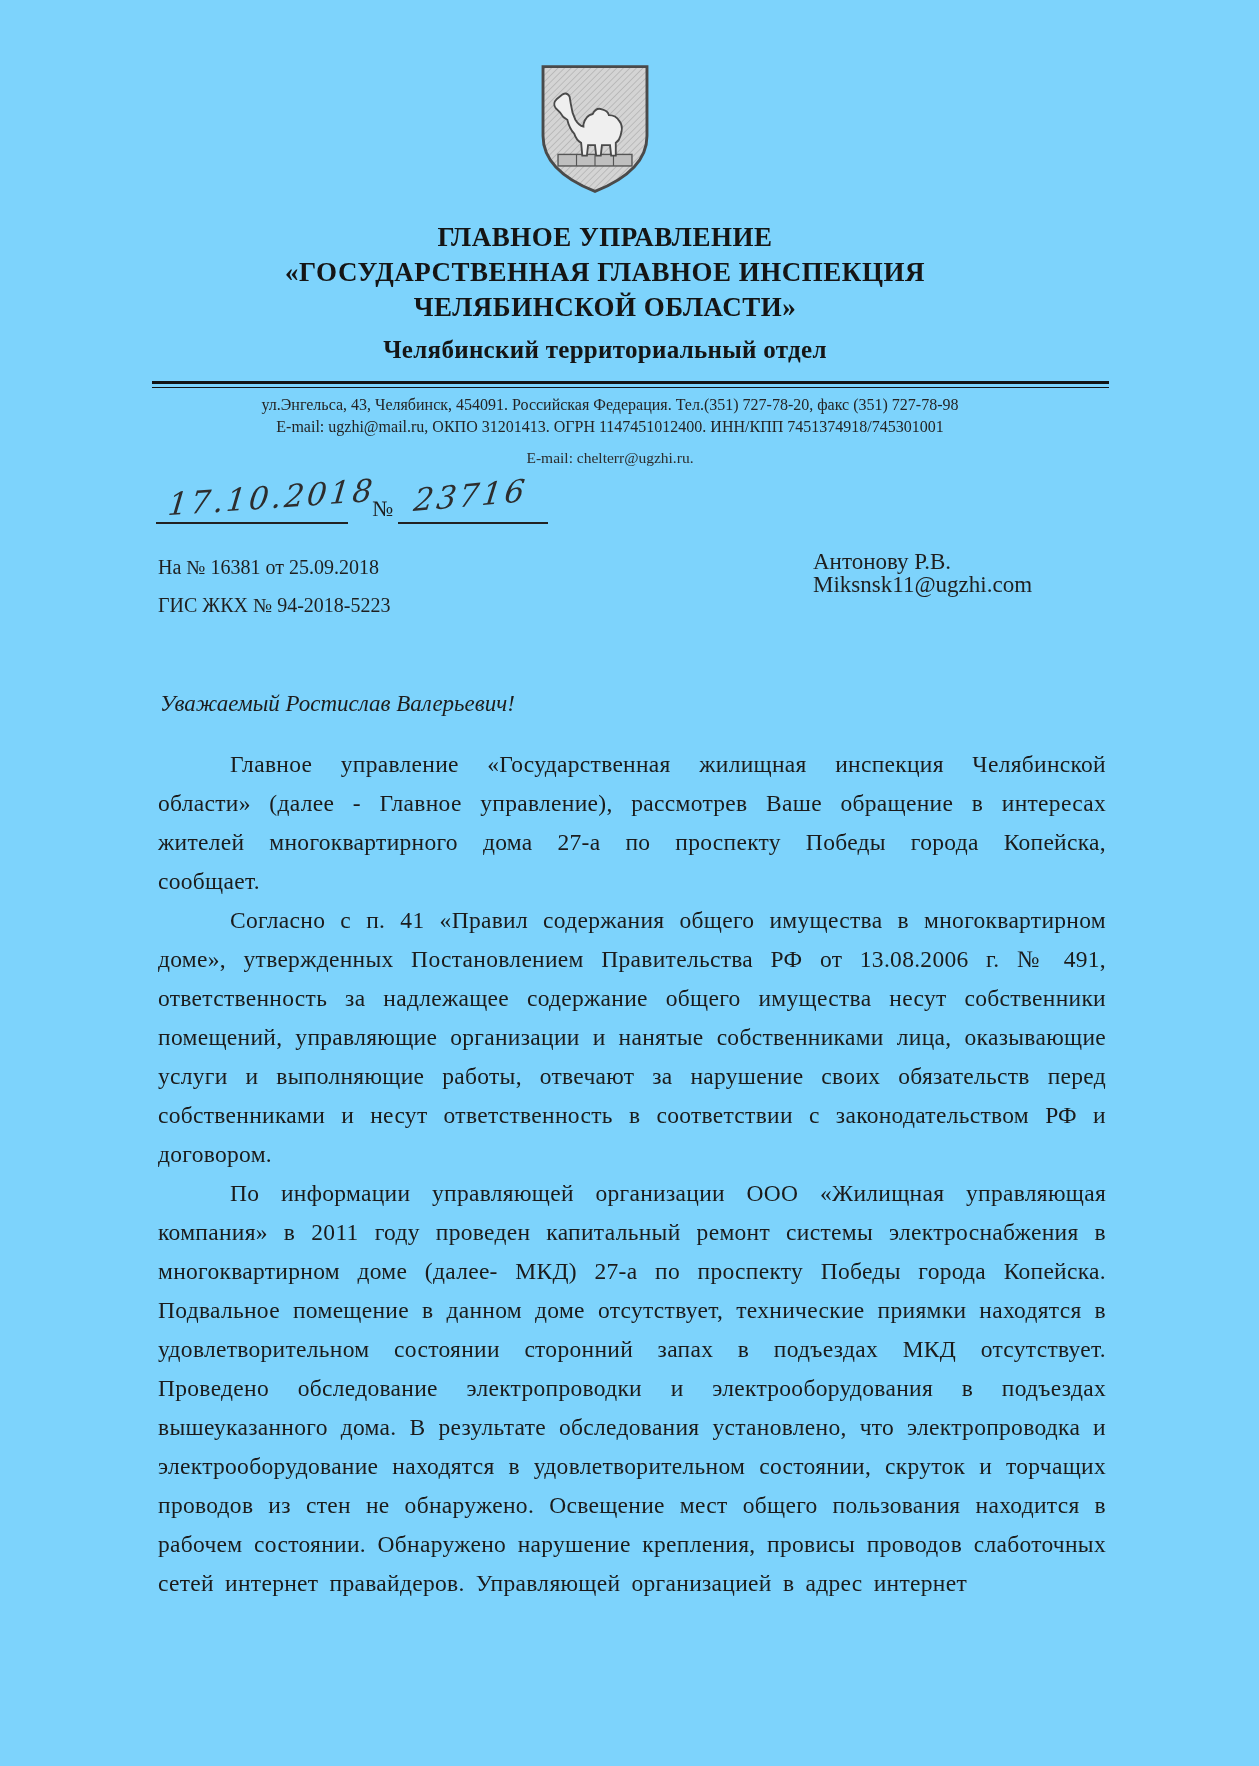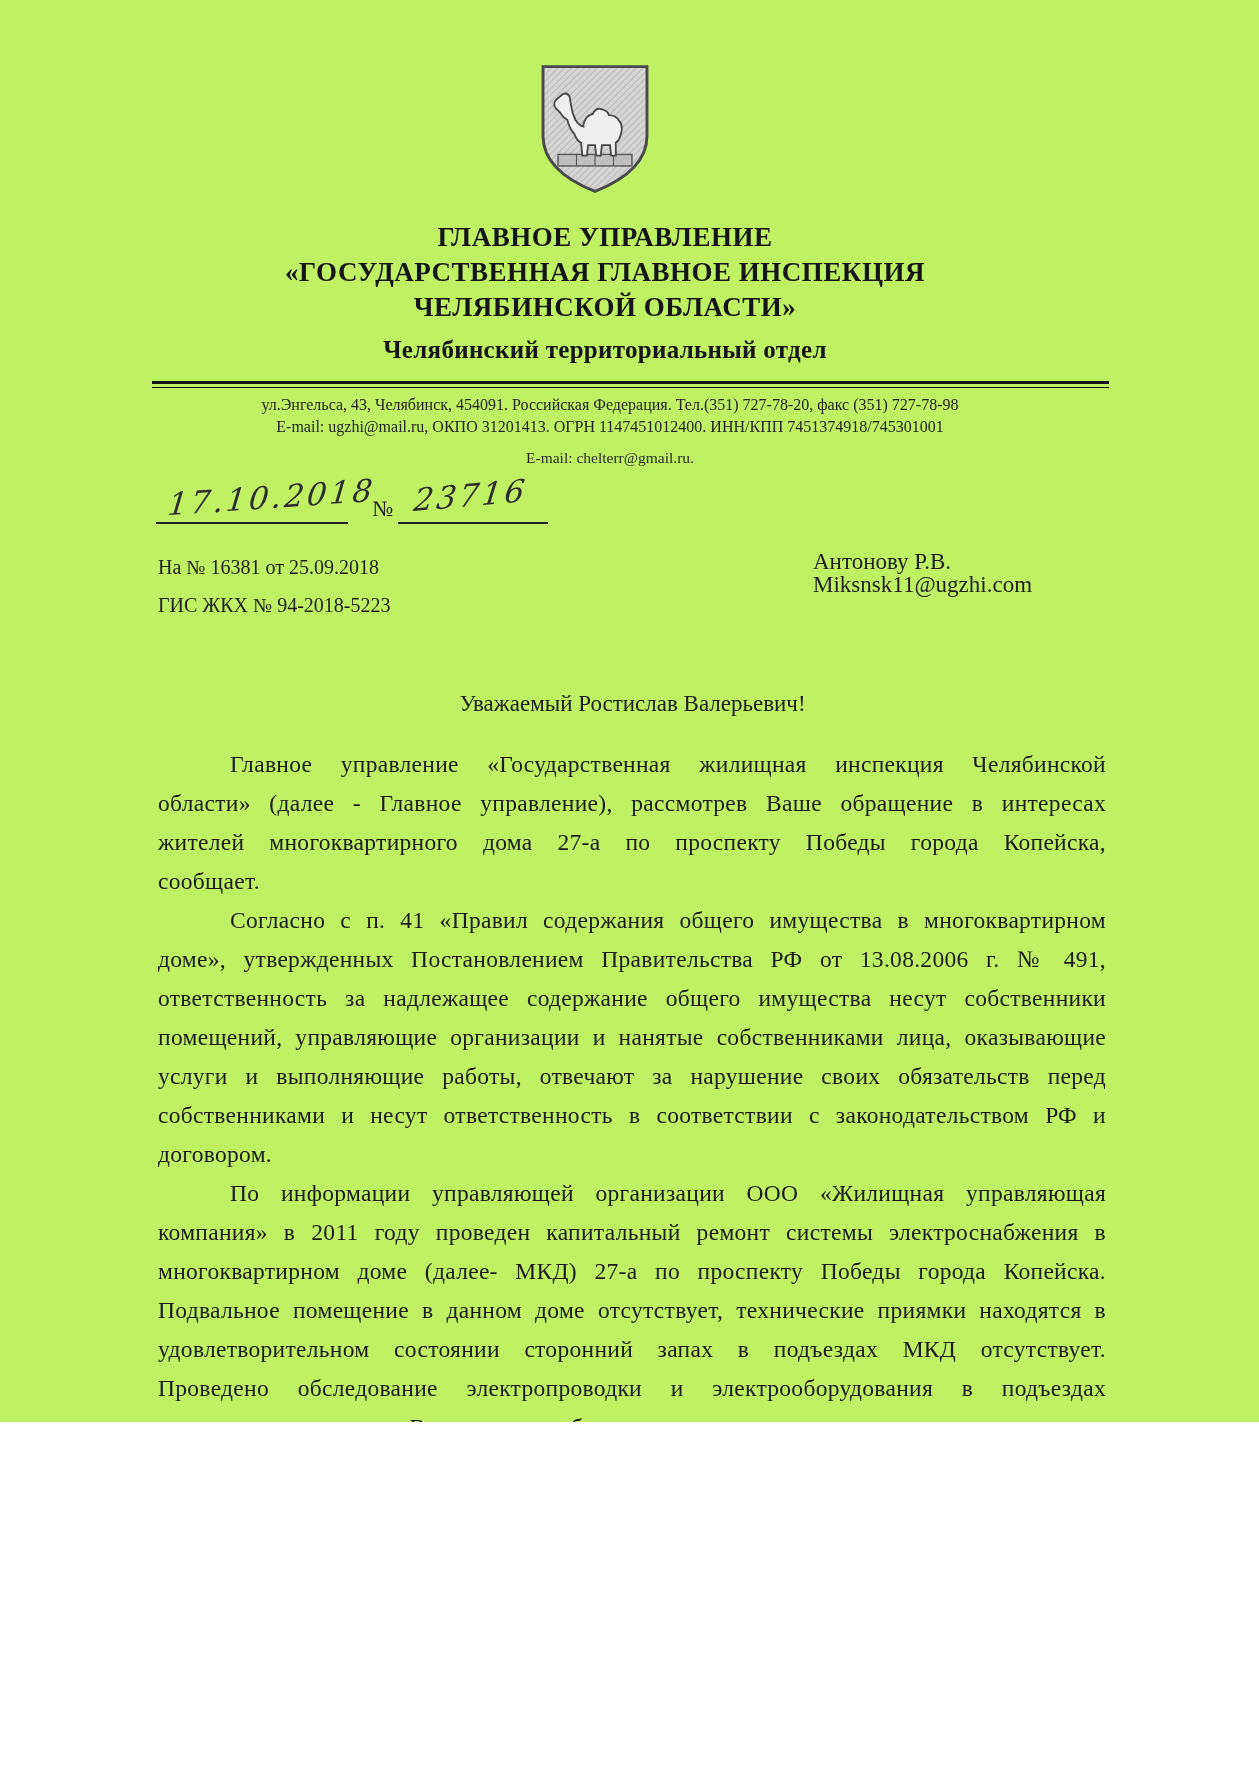--- a/index.html
+++ b/index.html
@@ -1,21 +1,21 @@
 <!DOCTYPE html>
 <html><head>
 <meta charset="utf-8">
 <style>
   * { margin:0; padding:0; box-sizing:border-box; }
   html,body { background:#ffffff; }
   .page {
     position:relative;
-    width:1259px; height:1422px;
+    width:1259px; height:1766px;
     margin:0 auto;
-    background:#bef264;
+    background:#7dd3fc;
     color:#1f1f1f;
     font-family:"Liberation Serif", serif;
     overflow:hidden;
   }
 
   
   .emblem { position:absolute; top:62px; left:536px; width:118px; height:134px; }
   .emblem svg { width:100%; height:100%; }
 
   
@@ -52,21 +52,21 @@
   .number-underline { position:absolute; left:398px; top:500px; width:150px; height:24px; border-bottom:2px solid #222; }
   .number-sign { position:absolute; left:372px; top:496px; font-size:22px; color:#1f1f1f; }
 
   .recipient-name { position:absolute; left:813px; top:505px; font-size:23px;margin-top:44px; }
   .incoming-ref { position:absolute; left:158px; top:548px; font-size:20px; line-height:38px;font-family:Liberation Serif, serif; }
   .recipient-email { position:absolute; left:813px; top:572px; font-size:23px; }
 
   
   .salutation {
     position:absolute; top:691px; left:160px; width:945px;
-    text-align:center; font-size:23px; color:#1d1d1d;
+    text-align:left; font-size:23px; color:#1d1d1d;font-style:italic;
   }
   .letter-body {
     position:absolute; top:745px; left:158px; width:948px;
     font-size:23.5px; line-height:39px;
     text-align:justify; color:#1b1b1b;
     word-spacing:5px; letter-spacing:0.3px;
   }
   .letter-body p { text-indent:72px; }
 </style>
 </head>
@@ -97,21 +97,21 @@
     <div class="org-title">ЧЕЛЯБИНСКОЙ ОБЛАСТИ»</div>
     <div class="org-subtitle">Челябинский территориальный отдел</div>
   </div>
 
   <div class="header-divider"></div>
 
   <div class="contact-block">
     <div>ул.Энгельса,  43,  Челябинск,  454091. Российская Федерация. Тел.(351) 727-78-20, факс (351) 727-78-98</div>
     <div><span>E-mail: </span><span class="contact-email">ugzhi@mail.ru</span><span>, ОКПО 31201413. ОГРН 1147451012400. ИНН/КПП 7451374918/745301001</span></div>
   </div>
-  <div class="contact-line3"><span>E-mail: </span><span class="contact-email">chelterr@gmail.ru</span><span>.</span></div>
+  <div class="contact-line3"><span>E-mail: </span><span class="contact-email">chelterr@ugzhi.ru</span><span>.</span></div>
 
   <span class="hw hw-date">17.10.2018</span>
   <span class="date-underline"></span>
   <span class="number-sign">№</span>
   <span class="hw hw-number">23716</span>
   <span class="number-underline"></span>
 
   <div class="recipient-name">Антонову Р.В.</div>
 
   <div class="incoming-ref">

